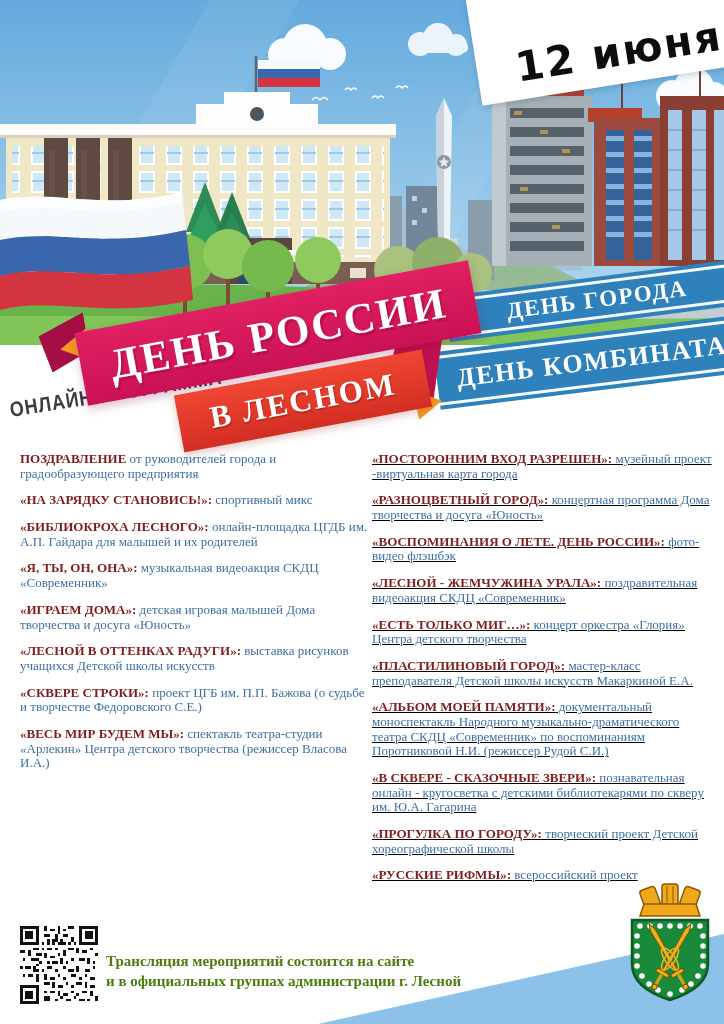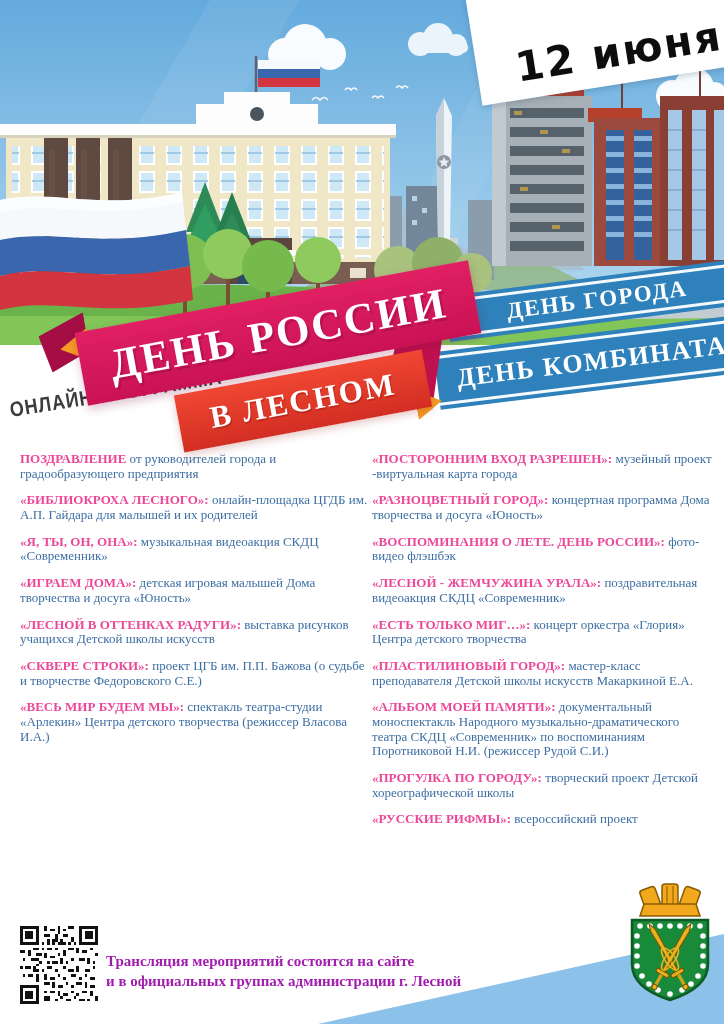--- a/index.html
+++ b/index.html
@@ -44,28 +44,28 @@
   .fold-c{left:416px;top:388px;width:26px;height:30px;background:#f49b26;z-index:30;
       clip-path:polygon(0 0,100% 50%,0 100%);transform:rotate(-10deg);}
   
   .program-label{position:absolute;left:10px;top:398px;width:220px;z-index:22;
       transform:rotate(-9deg) scaleX(.86);transform-origin:left center;
       font-family:"Liberation Sans","DejaVu Sans",sans-serif;font-weight:bold;
       font-size:21px;letter-spacing:1px;color:#3c3c3c;white-space:nowrap;}
   
   .col{position:absolute;top:452px;z-index:10;}
   .col-left{left:20px;width:352px;}
-  .col-right{left:372px;width:342px;}
+  .col-right{left:372px;width:342px;text-decoration:underline;}
   .item{margin:0 0 12px 0;font-size:13px;line-height:1.13;color:#3d6fa3;}
-  .item-title{font-weight:bold;color:#ec4899;}
+  .item-title{font-weight:bold;color:#7f1d1d;}
   
   .wedge{position:absolute;left:318px;top:934px;width:406px;height:90px;background:#8cc1e9;
       clip-path:polygon(100% 0,100% 100%,0 100%);z-index:2;}
   .qr{position:absolute;left:20px;top:926px;width:78px;height:78px;z-index:6;}
-  .footer-text{position:absolute;left:106px;top:951px;z-index:6;color:#a21caf;
+  .footer-text{position:absolute;left:106px;top:951px;z-index:6;color:#4d7c0f;
       font-weight:bold;font-size:15px;line-height:1.34;}
   .coat{position:absolute;left:620px;top:880px;width:100px;height:132px;z-index:6;}
 </style>
 </head>
 <body>
 
 <div class="poster">
 
   <svg class="sky-svg" width="724" height="345" viewBox="0 0 724 345" aria-hidden="true">
     <defs>
@@ -331,20 +331,21 @@
   </div>
 
   <div class="program-label">ОНЛАЙН-ПРОГРАММА</div>
 
   <div class="col col-left">
 
       <p class="item"><span class="item-title">ПОЗДРАВЛЕНИЕ</span><span class="item-desc"> от руководителей города и градообразующего предприятия</span></p>
 
 
 
+      <p class="item"><span class="item-title">«НА ЗАРЯДКУ СТАНОВИСЬ!»:</span><span class="item-desc"> спортивный микс</span></p>
 
 
       <p class="item"><span class="item-title">«БИБЛИОКРОХА ЛЕСНОГО»:</span><span class="item-desc"> онлайн-площадка ЦГДБ им. А.П. Гайдара для малышей и их родителей</span></p>
 
       <p class="item"><span class="item-title">«Я, ТЫ, ОН, ОНА»:</span><span class="item-desc"> музыкальная видеоакция СКДЦ «Современник»</span></p>
 
       <p class="item"><span class="item-title">«ИГРАЕМ ДОМА»:</span><span class="item-desc"> детская игровая малышей Дома творчества и досуга «Юность»</span></p>
 
 
       <p class="item"><span class="item-title">«ЛЕСНОЙ В ОТТЕНКАХ РАДУГИ»:</span><span class="item-desc"> выставка рисунков учащихся Детской школы искусств</span></p>
@@ -363,20 +364,21 @@
 
       <p class="item"><span class="item-title">«ЛЕСНОЙ - ЖЕМЧУЖИНА УРАЛА»:</span><span class="item-desc"> поздравительная видеоакция СКДЦ «Современник»</span></p>
 
       <p class="item"><span class="item-title">«ЕСТЬ ТОЛЬКО МИГ…»:</span><span class="item-desc"> концерт оркестра «Глория» Центра детского творчества</span></p>
 
       <p class="item"><span class="item-title">«ПЛАСТИЛИНОВЫЙ ГОРОД»:</span><span class="item-desc"> мастер-класс преподавателя Детской школы искусств Макаркиной Е.А.</span></p>
 
       <p class="item"><span class="item-title">«АЛЬБОМ МОЕЙ ПАМЯТИ»:</span><span class="item-desc"> документальный моноспектакль Народного музыкально-драматического театра  СКДЦ «Современник» по воспоминаниям Поротниковой Н.И. (режиссер Рудой С.И.)</span></p>
 
 
+      <p class="item"><span class="item-title">«В СКВЕРЕ - СКАЗОЧНЫЕ ЗВЕРИ»:</span><span class="item-desc"> познавательная онлайн - кругосветка с детскими библиотекарями по скверу им. Ю.А. Гагарина</span></p>
 
       <p class="item"><span class="item-title">«ПРОГУЛКА ПО ГОРОДУ»:</span><span class="item-desc"> творческий проект Детской хореографической школы</span></p>
 
       <p class="item"><span class="item-title">«РУССКИЕ РИФМЫ»:</span><span class="item-desc"> всероссийский проект</span></p>
     </div>
 
   <div class="wedge"></div>
 
   <svg class="qr" viewBox="0 0 29 29" shape-rendering="crispEdges">
     <rect width="29" height="29" fill="#ffffff"></rect>

